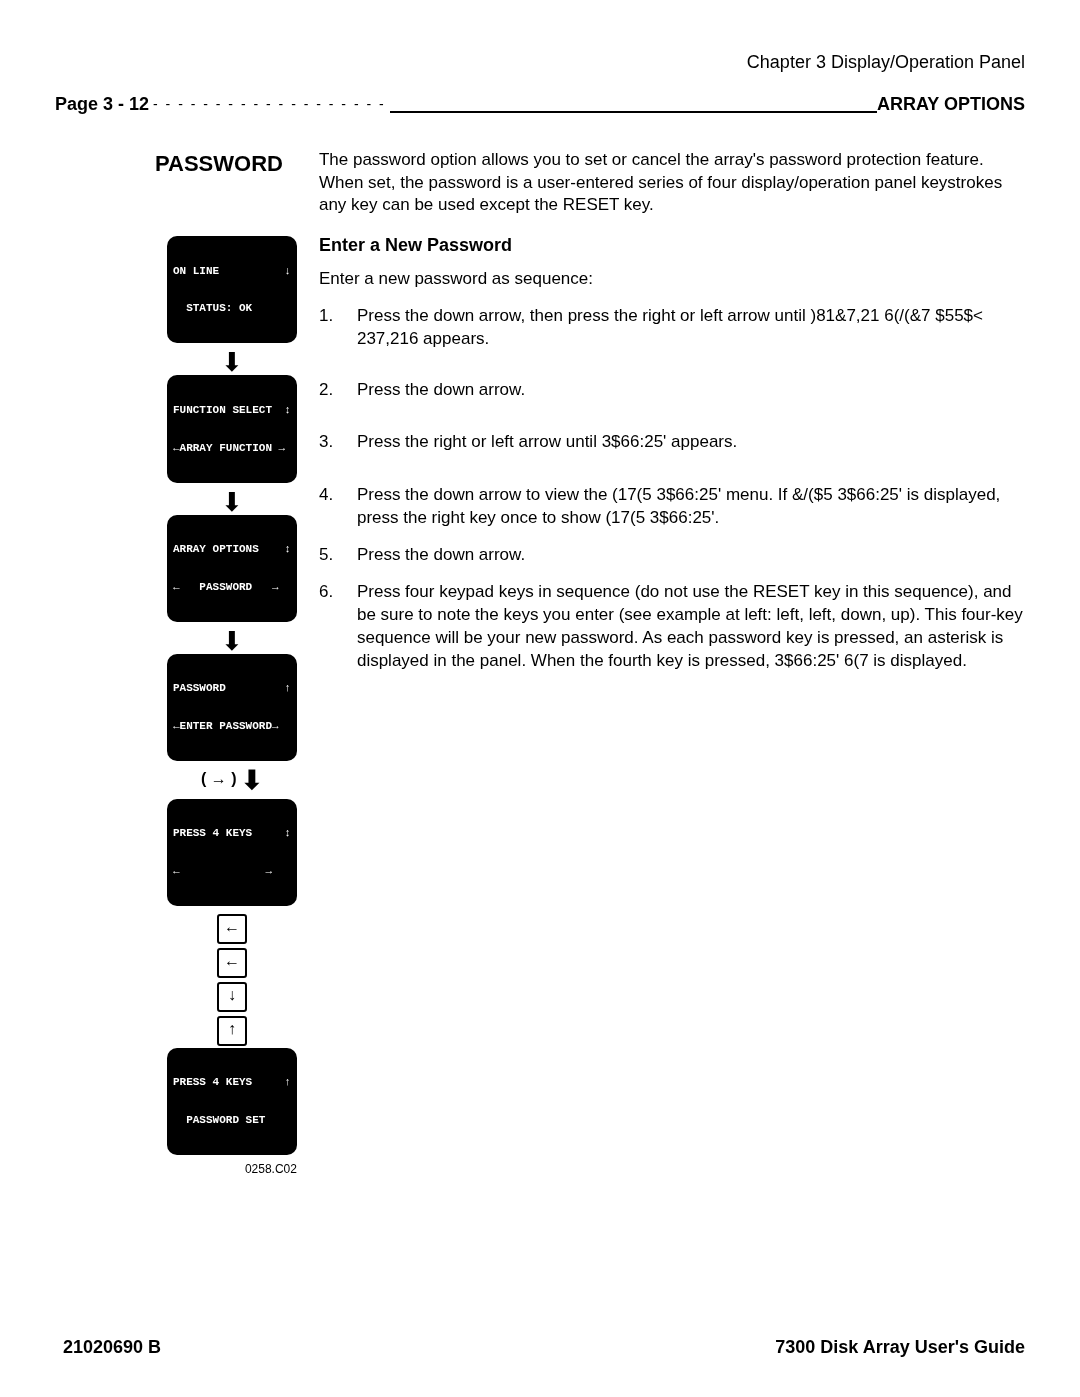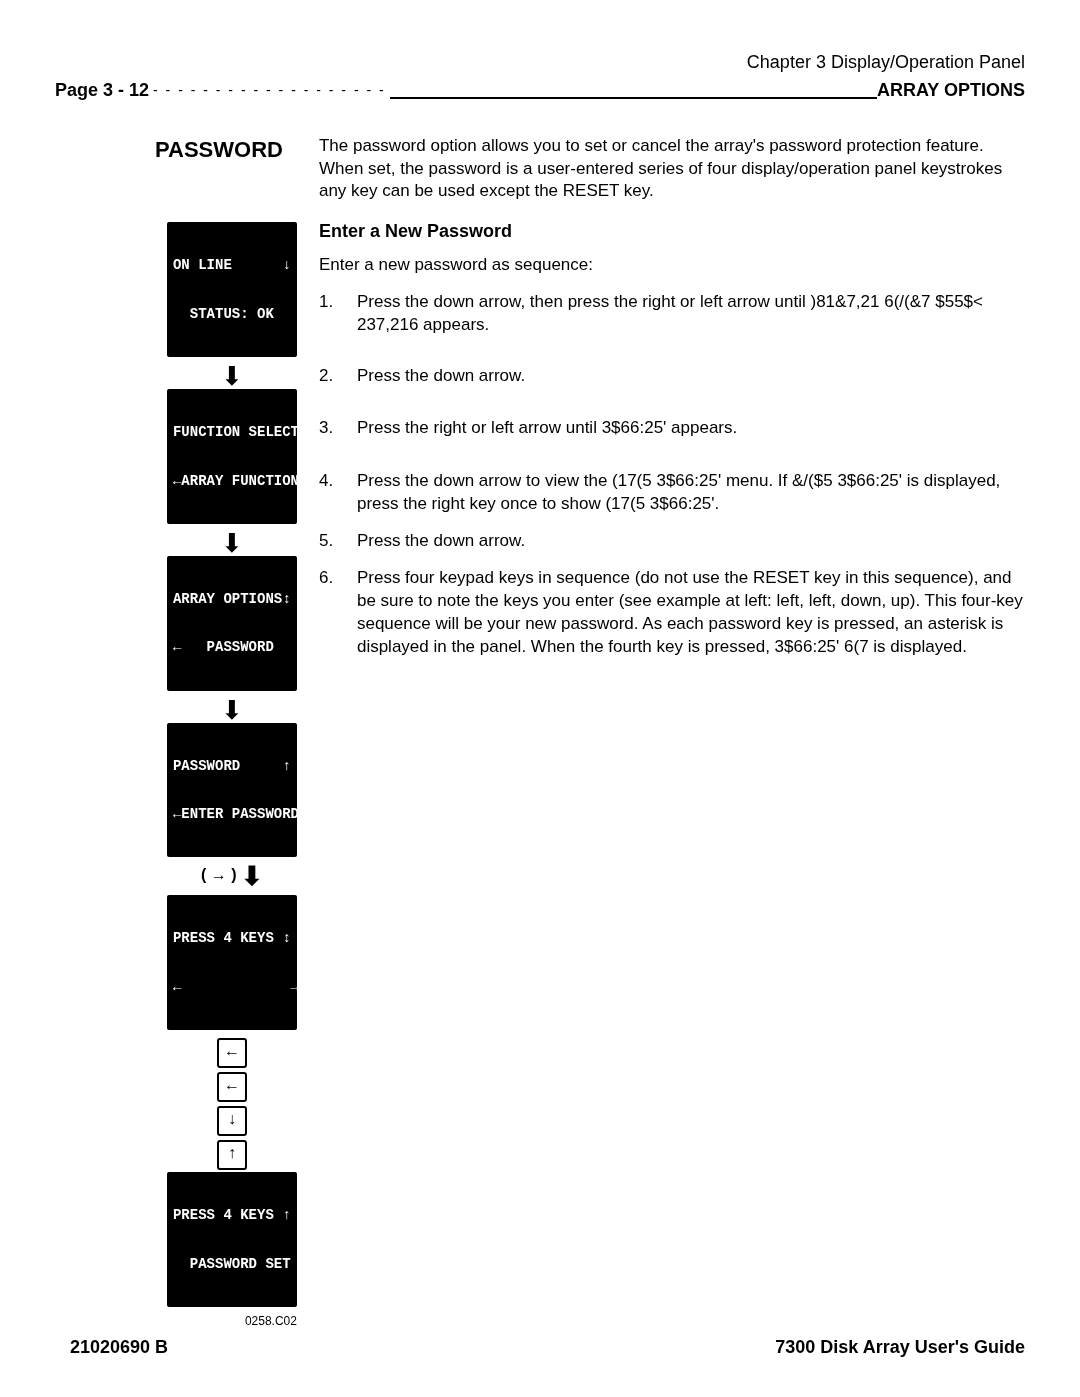--- a/index.html
+++ b/index.html
@@ -1,48 +1,48 @@
 <!DOCTYPE html>
 <html><head>
 <meta charset="utf-8">
 <style>
   html,body{margin:0;padding:0;background:#fff;color:#000;}
   body{font-family:Helvetica,Arial,sans-serif;font-size:17px;line-height:1.35;
        width:1080px;min-height:1397px;position:relative;}
   .header{padding:50px 55px 0 55px;}
   .chapter{font-weight:400;text-align:right;font-size:18px;}
-  .subhead-row{display:flex;align-items:flex-end;margin-top:4px;}
+  .subhead-row{display:flex;align-items:flex-end;margin-top:18px;}
   .pagenum{font-weight:700;font-size:18px;white-space:nowrap;}
   .dash-leader{flex:0 0 auto;letter-spacing:2px;font-size:14px;color:#000;
                margin:0 4px 3px 4px;}
   .rule{flex:1;border-top:2px solid #000;margin-bottom:4px;}
   .section-name{font-weight:700;font-size:18px;white-space:nowrap;}
   .body{display:flex;padding:32px 55px 0 55px;}
   .gutter{flex:0 0 100px;}
   .left-col{flex:0 0 150px;padding-right:10px;}
   .right-col{flex:1;}
   .h1-password{font-weight:700;font-size:22px;text-align:right;padding-right:26px;}
   .intro{margin-bottom:16px;}
   .h2{font-weight:700;font-size:18px;margin:6px 0 10px 0;}
   ol.steps{list-style:none;padding:0;margin:0;}
   ol.steps>li{display:flex;margin-bottom:14px;}
   ol.steps>li>.num{flex:0 0 38px;}
   
   .panel{background:#000;color:#fff;font-family:"Courier New",monospace;
-         font-size:14px;font-weight:700;border-radius:2px;padding:3px 6px;
+         font-size:11px;font-weight:700;border-radius:10px;padding:3px 6px;
          width:118px;margin:0 auto 6px auto;line-height:1.15;white-space:pre;}
   .panel .row{display:flex;justify-content:space-between;}
   .center{text-align:center;}
   .big-arrow{font-size:26px;line-height:1;}
   .key{display:inline-block;border:2px solid #000;border-radius:3px;width:26px;
        height:26px;line-height:22px;text-align:center;font-size:16px;
        margin:2px auto;font-weight:700;}
   .caption{font-family:Helvetica,Arial,sans-serif;font-size:12px;text-align:right;
            width:130px;margin:4px auto 12px auto;}
-  .footer{position:absolute;bottom:38px;left:70px;right:55px;display:flex;
+  .footer{position:absolute;bottom:38px;left:63px;right:55px;display:flex;
           justify-content:space-between;font-weight:700;font-size:18px;}
   .paren-row{text-align:center;font-size:16px;font-weight:700;margin-bottom:6px;}
 </style>
 </head>
 <body>
 
 <div class="header">
   <div class="chapter">Chapter 3   Display/Operation Panel</div>
   <div class="subhead-row">
     <span class="pagenum">Page 3 - 12</span>

